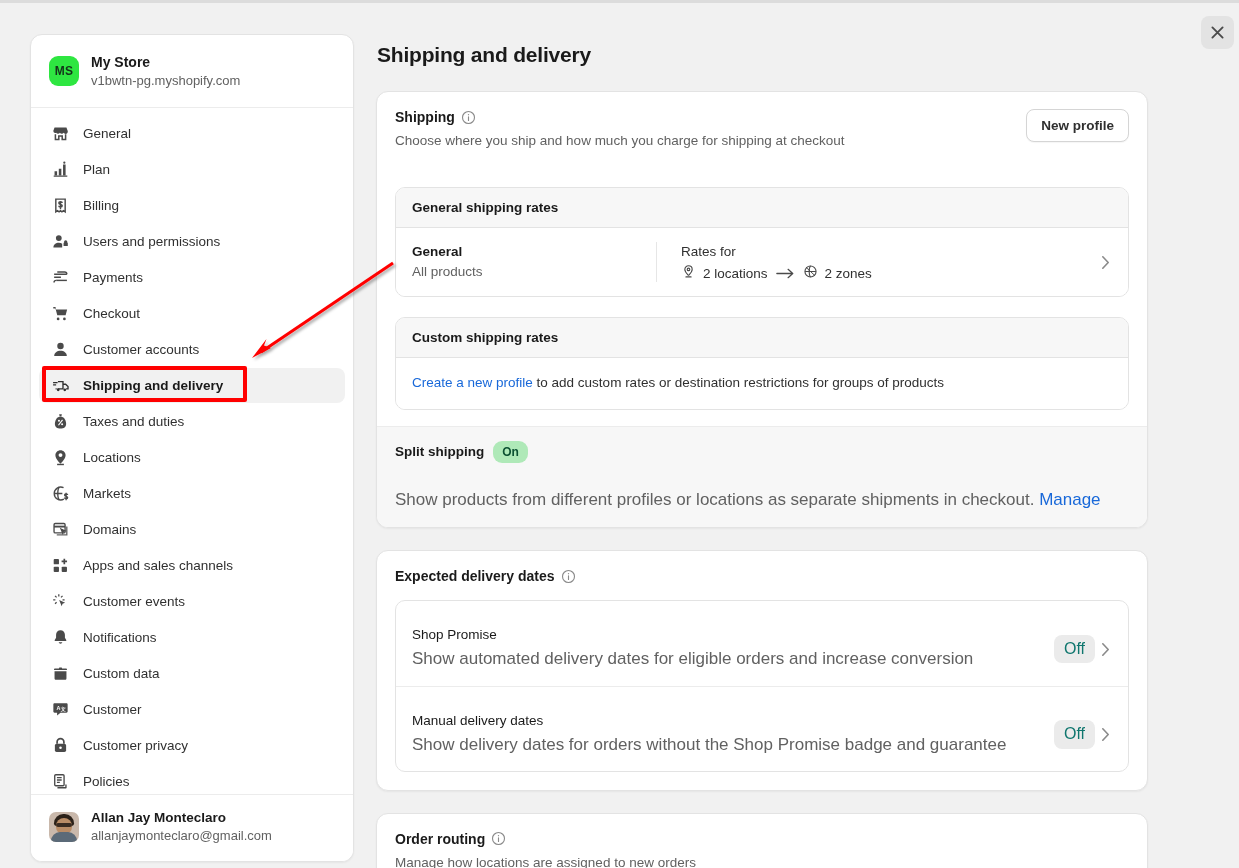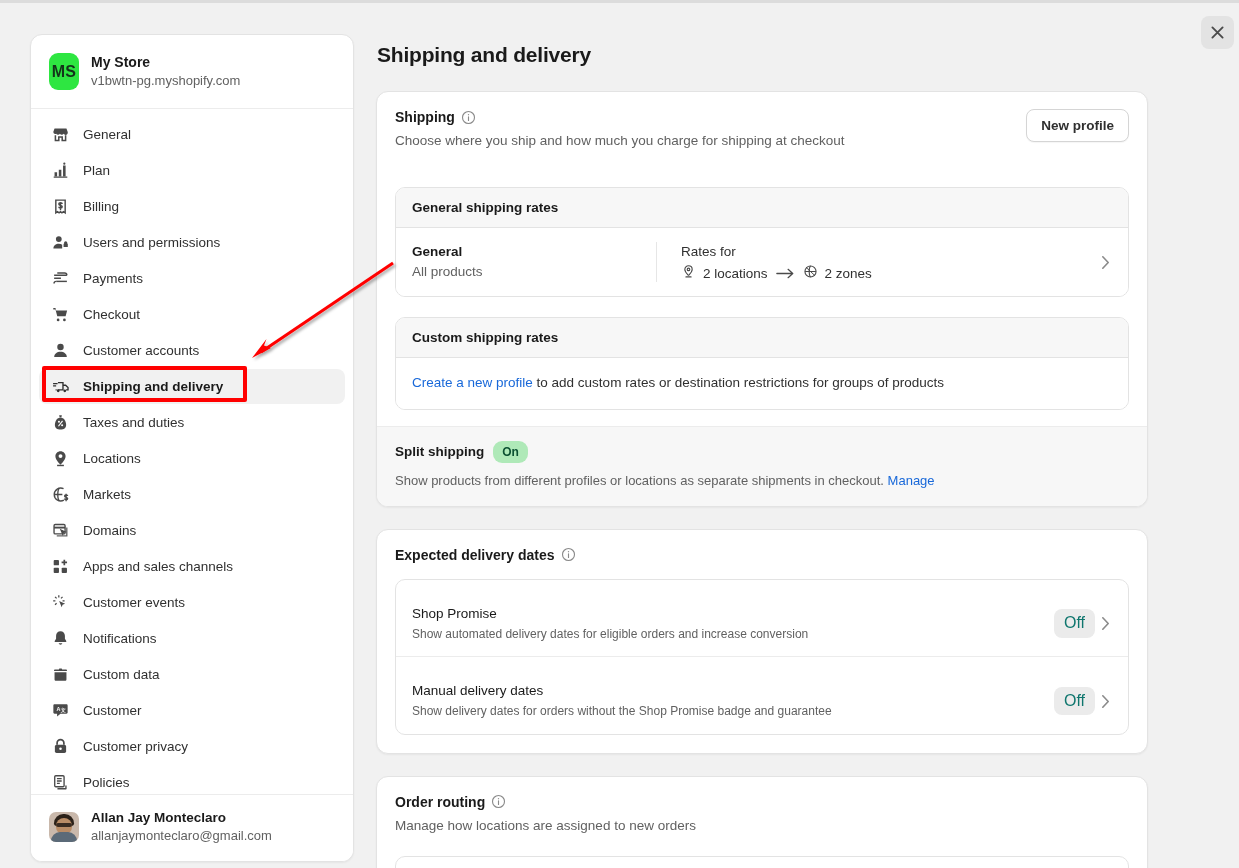--- a/index.html
+++ b/index.html
@@ -29,23 +29,23 @@
     border: 1px solid #e3e3e3;
     box-shadow: 0 1px 2px rgba(0,0,0,.05);
     overflow: hidden;
   }
   .store-head {
     display: flex; align-items: center; gap: 12px;
     padding: 18px 16px 18px 18px;
     border-bottom: 1px solid #ececec;
   }
   .store-badge {
-    width: 30px; height: 37px; border-radius: 9px;
+    width: 30px; height: 30px; border-radius: 9px;
     background: #2ee641; color: #14331a;
-    font-size: 16px; font-weight: 700;
+    font-size: 12px; font-weight: 700;
     display: flex; align-items: center; justify-content: center;
     flex: 0 0 auto; letter-spacing: .2px;
   }
   .store-name { font-size: 14px; font-weight: 700; color: #1a1a1a; line-height: 1.35; }
   .store-url  { font-size: 13px; color: #616161; line-height: 1.35; }
 
   .nav { padding: 8px 8px 0 8px; }
   .nav-item {
     position: relative;
     display: flex; align-items: center; gap: 13px;
@@ -124,28 +124,28 @@
   .card-foot {
     background: #f7f7f7; border-top: 1px solid #ececec;
     padding: 14px 18px 16px 18px; margin-top: 16px;
   }
   .foot-title-row { display: flex; align-items: center; gap: 9px; }
   .foot-title { font-size: 13.5px; font-weight: 700; color: #1a1a1a; }
   .badge-on {
     background: #afe9b8; color: #0c5132; font-size: 12px; font-weight: 600;
     padding: 2px 9px; border-radius: 9px; line-height: 1.5;
   }
-  .foot-sub { font-size: 13px; color: #616161; margin-top: 9px; line-height: 1.4; }
+  .foot-sub { font-size: 17px; color: #616161; margin-top: 25px; line-height: 1.4; }
 
   .list-sub { border: 1px solid #e3e3e3; border-radius: 10px; margin: 14px 18px 18px 18px; overflow: hidden; background: #fff; }
   .list-row { display: flex; align-items: center; padding: 24px 12px 13px 16px; cursor: pointer; }
   .list-row + .list-row { border-top: 1px solid #ececec; }
   .lr-text { flex: 1 1 auto; padding-right: 14px; }
   .lr-title { font-size: 13.5px; color: #1a1a1a; line-height: 1.55; }
-  .lr-desc { font-size: 12px; color: #616161; line-height: 1.55; }
+  .lr-desc { font-size: 17px; color: #616161; line-height: 1.55; }
   .badge-off {
     background: #ebebeb; color: #0f766e; font-size: 16px;
     padding: 3px 10px; border-radius: 8px; line-height: 1.4; flex: 0 0 auto;
   }
 
   
   .redbox {
     position: absolute; left: 42px; top: 366px; width: 205px; height: 36px;
     border: 4px solid #ff0000; border-radius: 2px; pointer-events: none; z-index: 40;
   }

